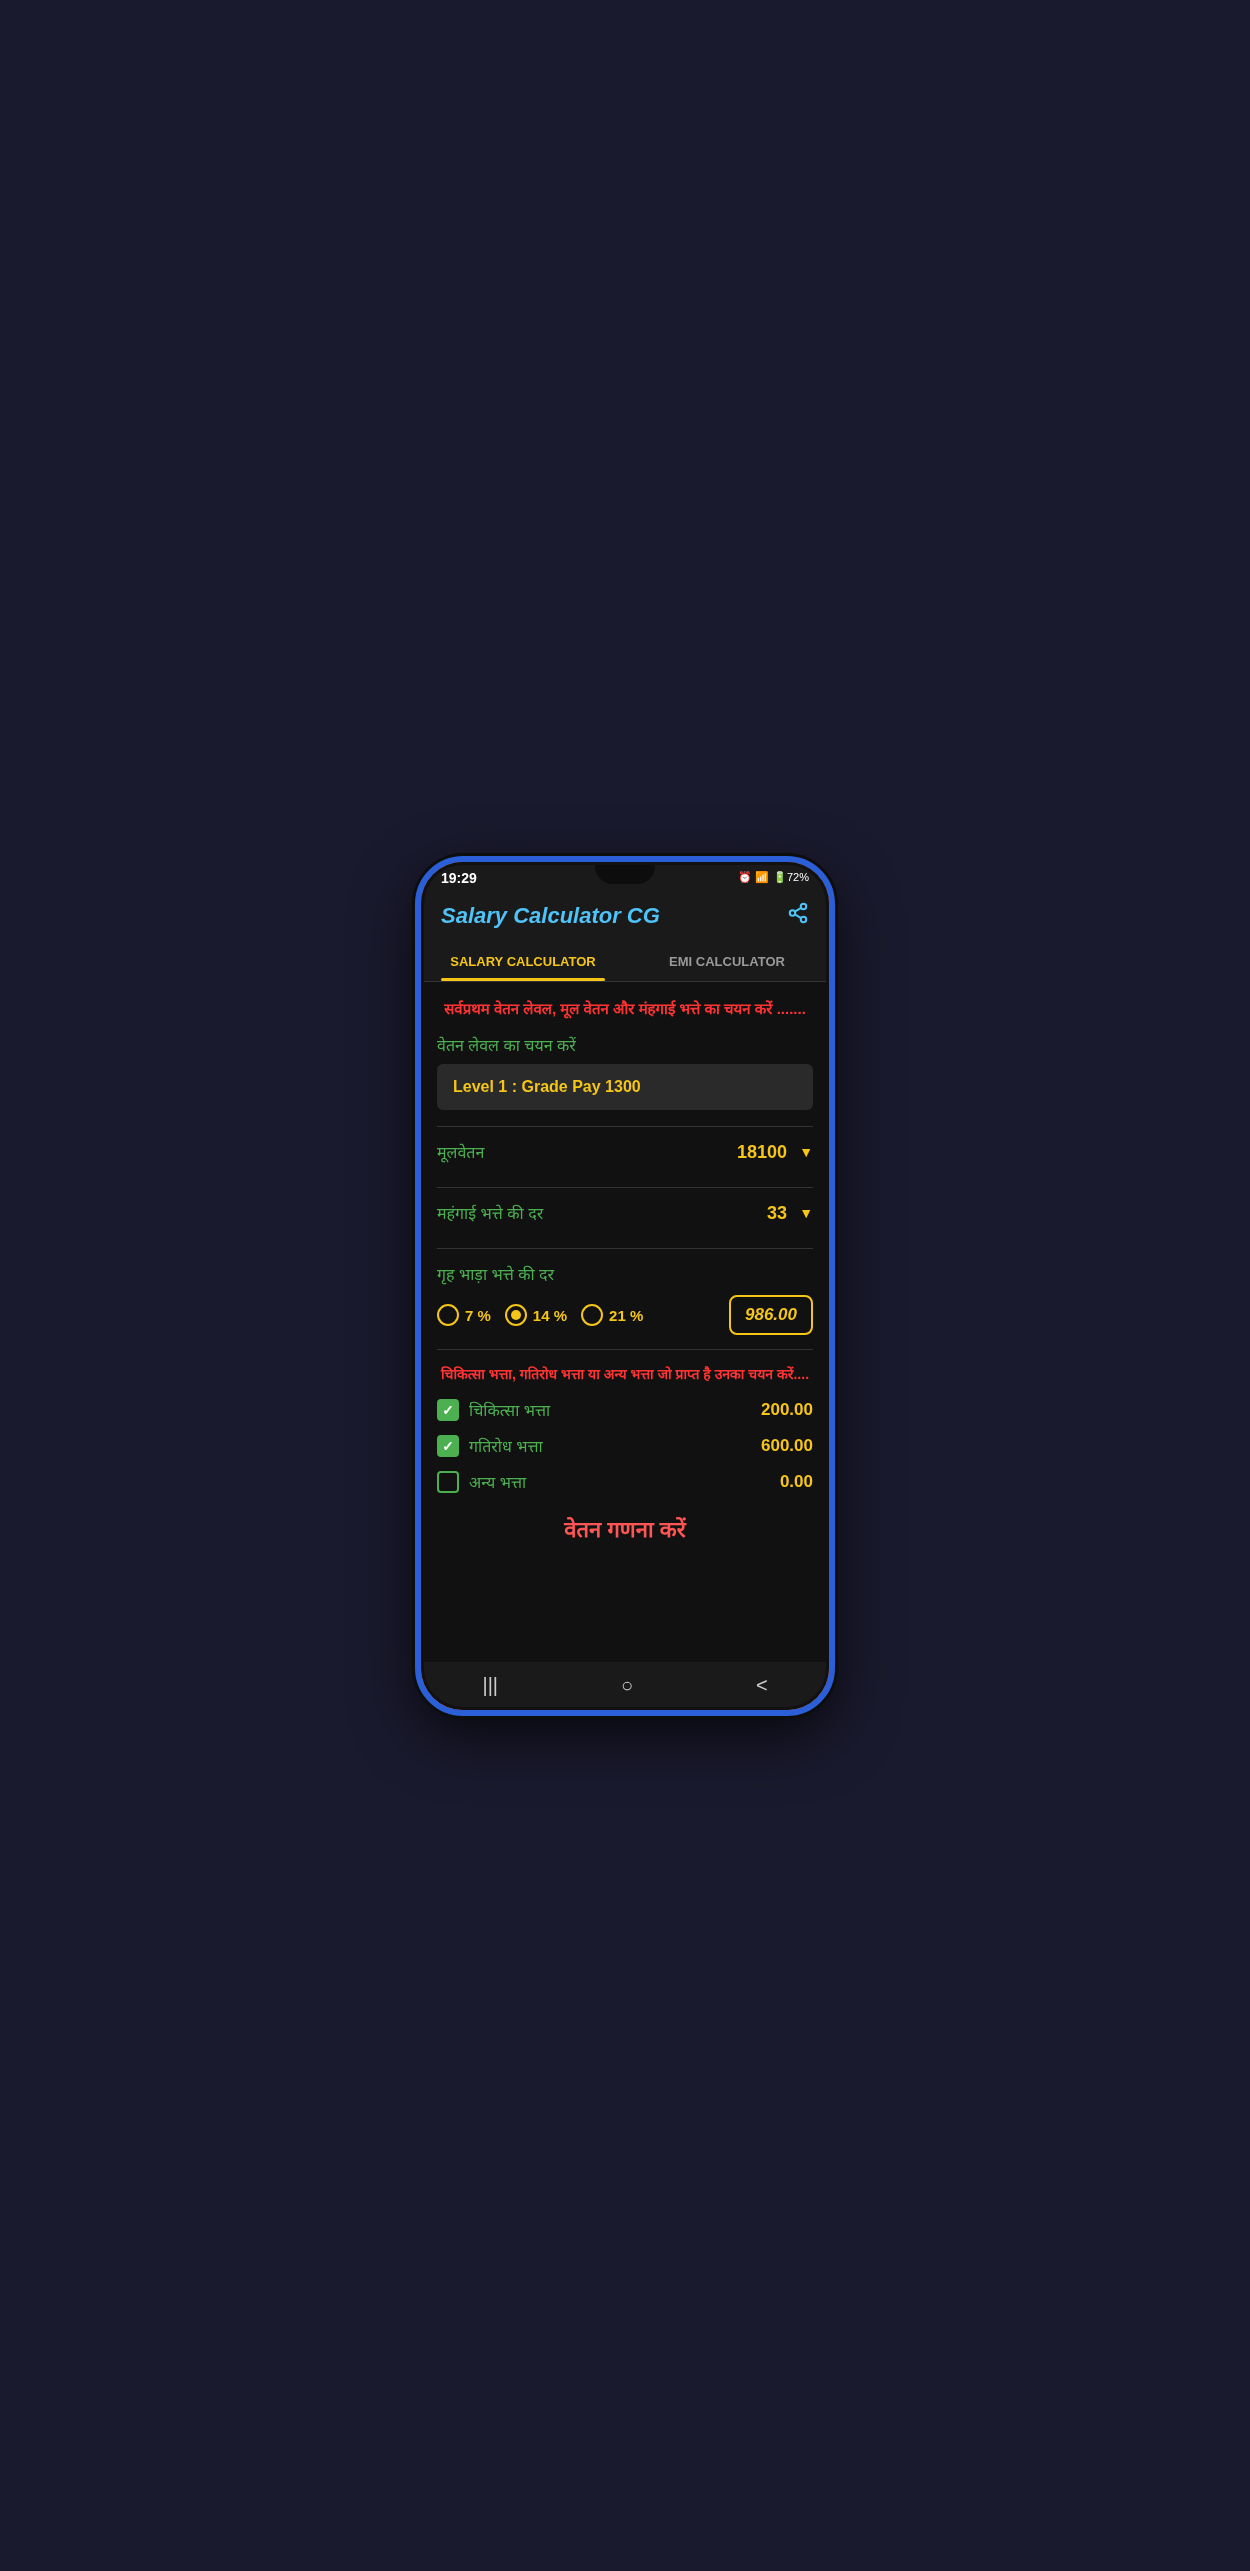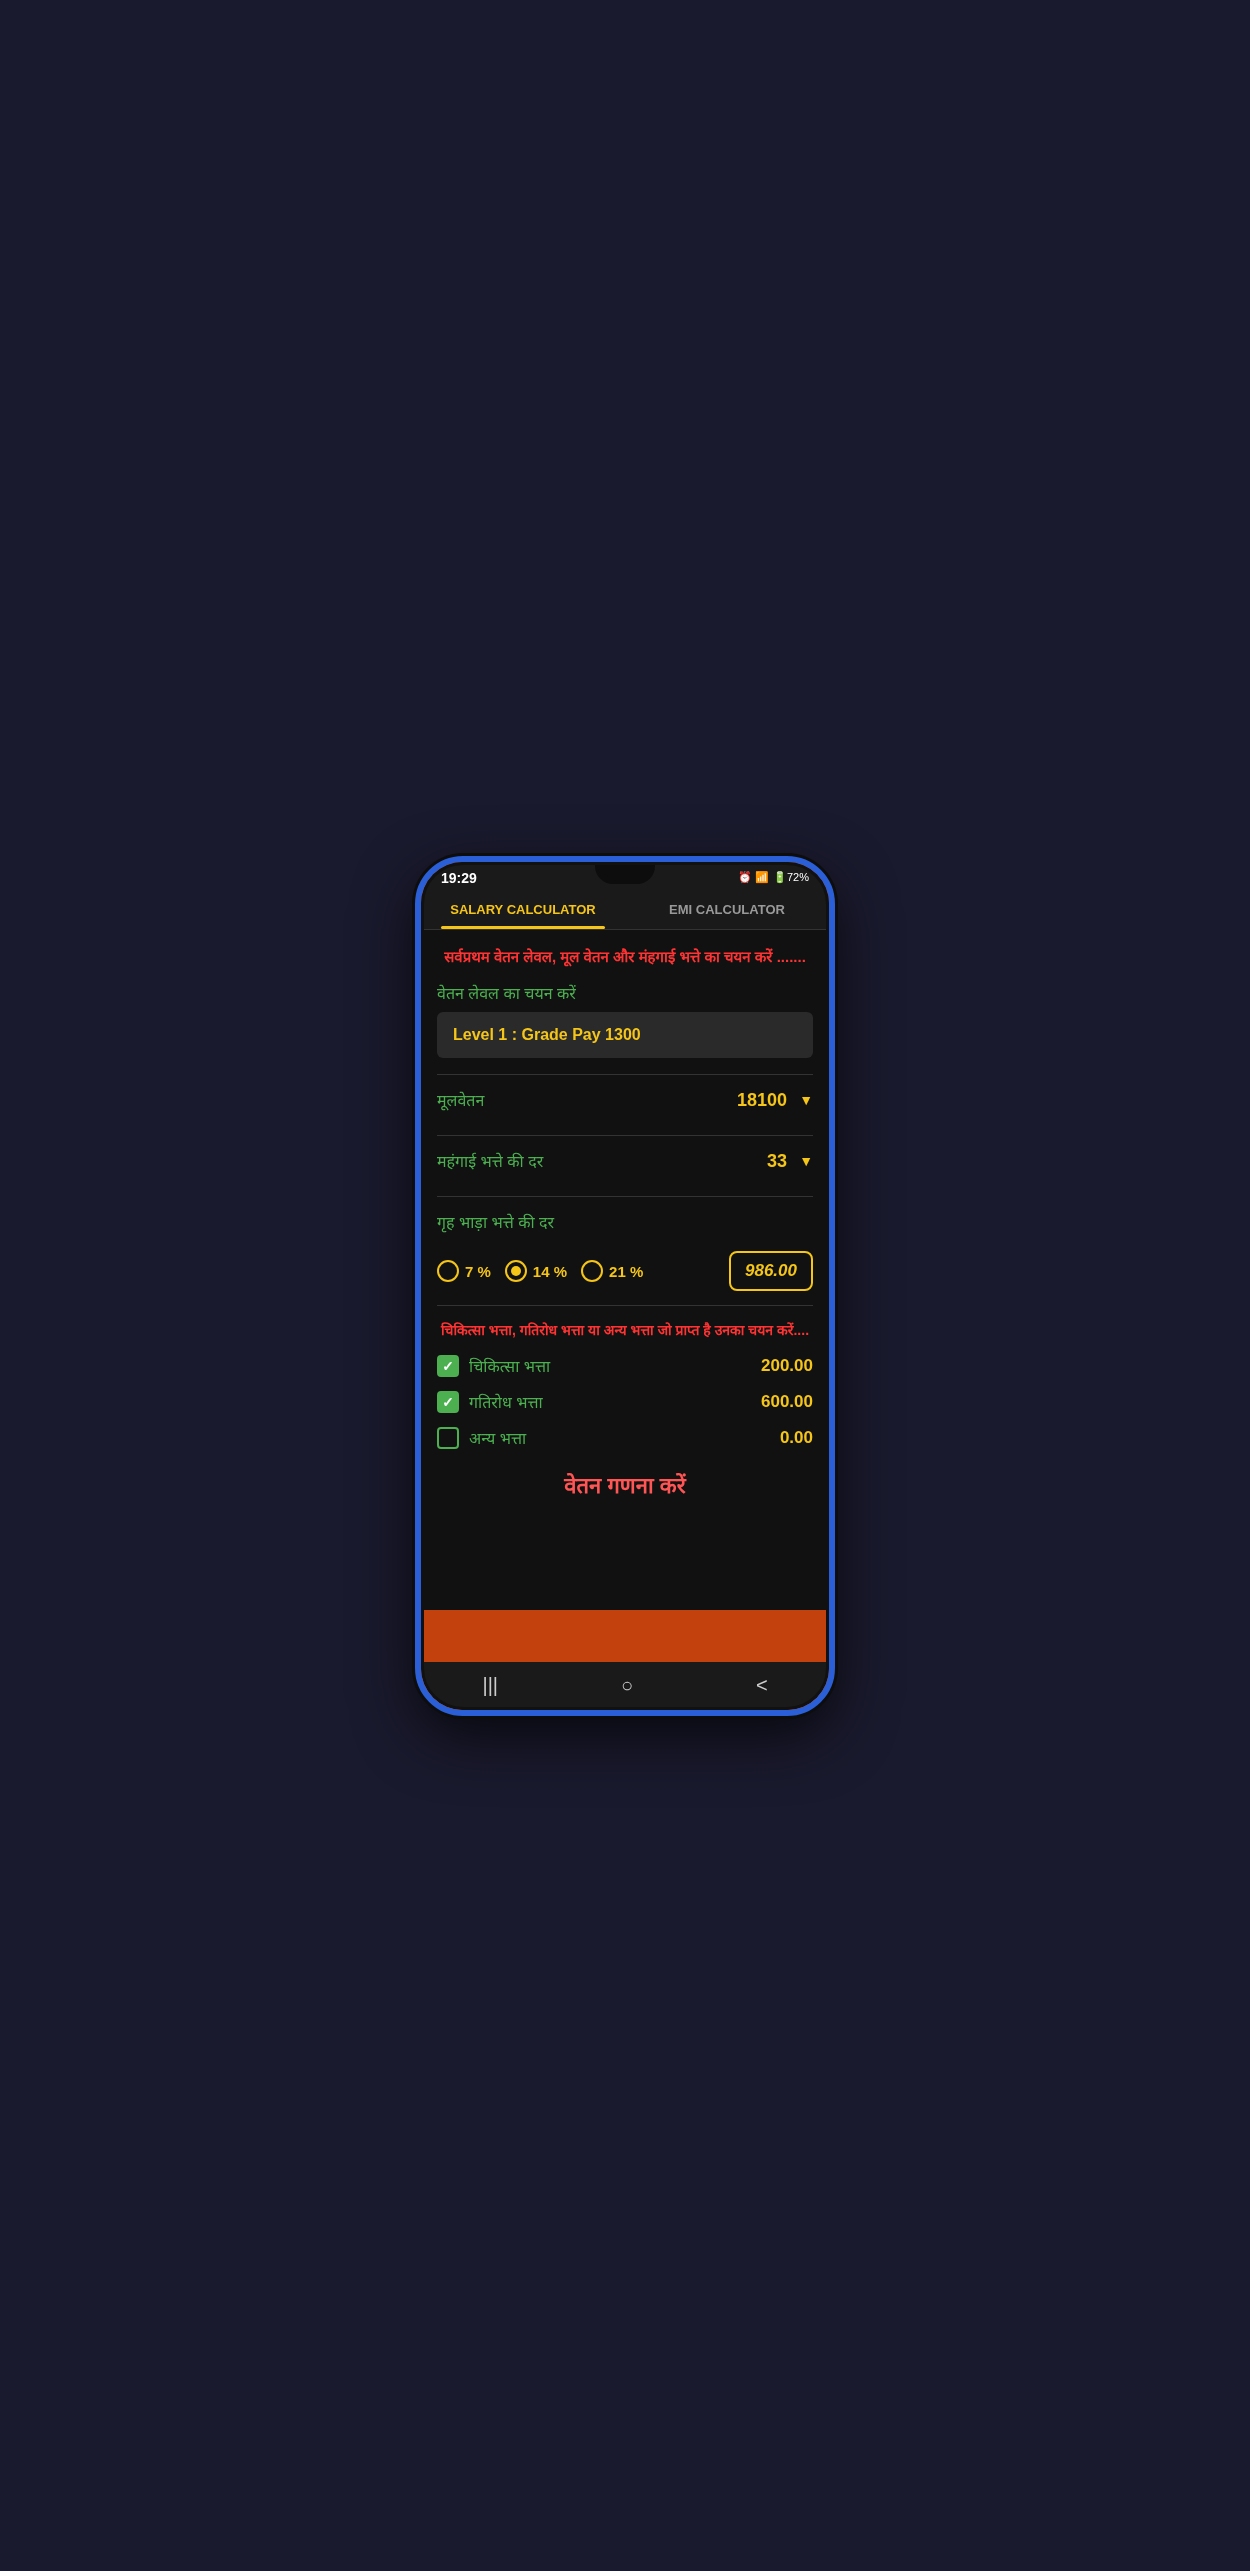--- a/index.html
+++ b/index.html
@@ -160,21 +160,21 @@
     }
     .divider {
       border: none;
       border-top: 1px solid #333;
       margin: 4px 0 14px 0;
     }
     .hra-section { margin-bottom: 14px; }
     .hra-label {
       color: #4caf50;
       font-size: 16px;
-      margin-bottom: 18px;
+      margin-bottom: 10px;
     }
     .hra-row {
       display: flex;
       align-items: center;
       gap: 14px;
     }
     .radio-option {
       display: flex;
       align-items: center;
       gap: 6px;
@@ -291,20 +291,33 @@
 
   <div class="status-bar">
     <span class="status-time">19:29</span>
     <div class="status-icons">
       <span>⏰</span>
       <span>📶</span>
       <span>🔋72%</span>
     </div>
   </div>
 
+  <div class="app-header">
+    <span class="app-title">Salary Calculator CG</span>
+    <span class="share-icon">
+      
+      <svg width="22" height="22" viewBox="0 0 24 24" fill="none" stroke="#4fc3f7" stroke-width="2.2" stroke-linecap="round" stroke-linejoin="round">
+        <circle cx="18" cy="5" r="3"></circle>
+          <circle cx="6" cy="12" r="3"></circle>
+          <circle cx="18" cy="19" r="3"></circle>
+        <line x1="8.59" y1="13.51" x2="15.42" y2="17.49"></line>
+          <line x1="15.41" y1="6.51" x2="8.59" y2="10.49"></line>
+      </svg>
+    </span>
+  </div>
 
   <div class="tab-bar">
     <div class="tab active">
       <span>SALARY CALCULATOR</span>
     </div>
     <div class="tab">
       <span>EMI CALCULATOR</span>
     </div>
   </div>
 

